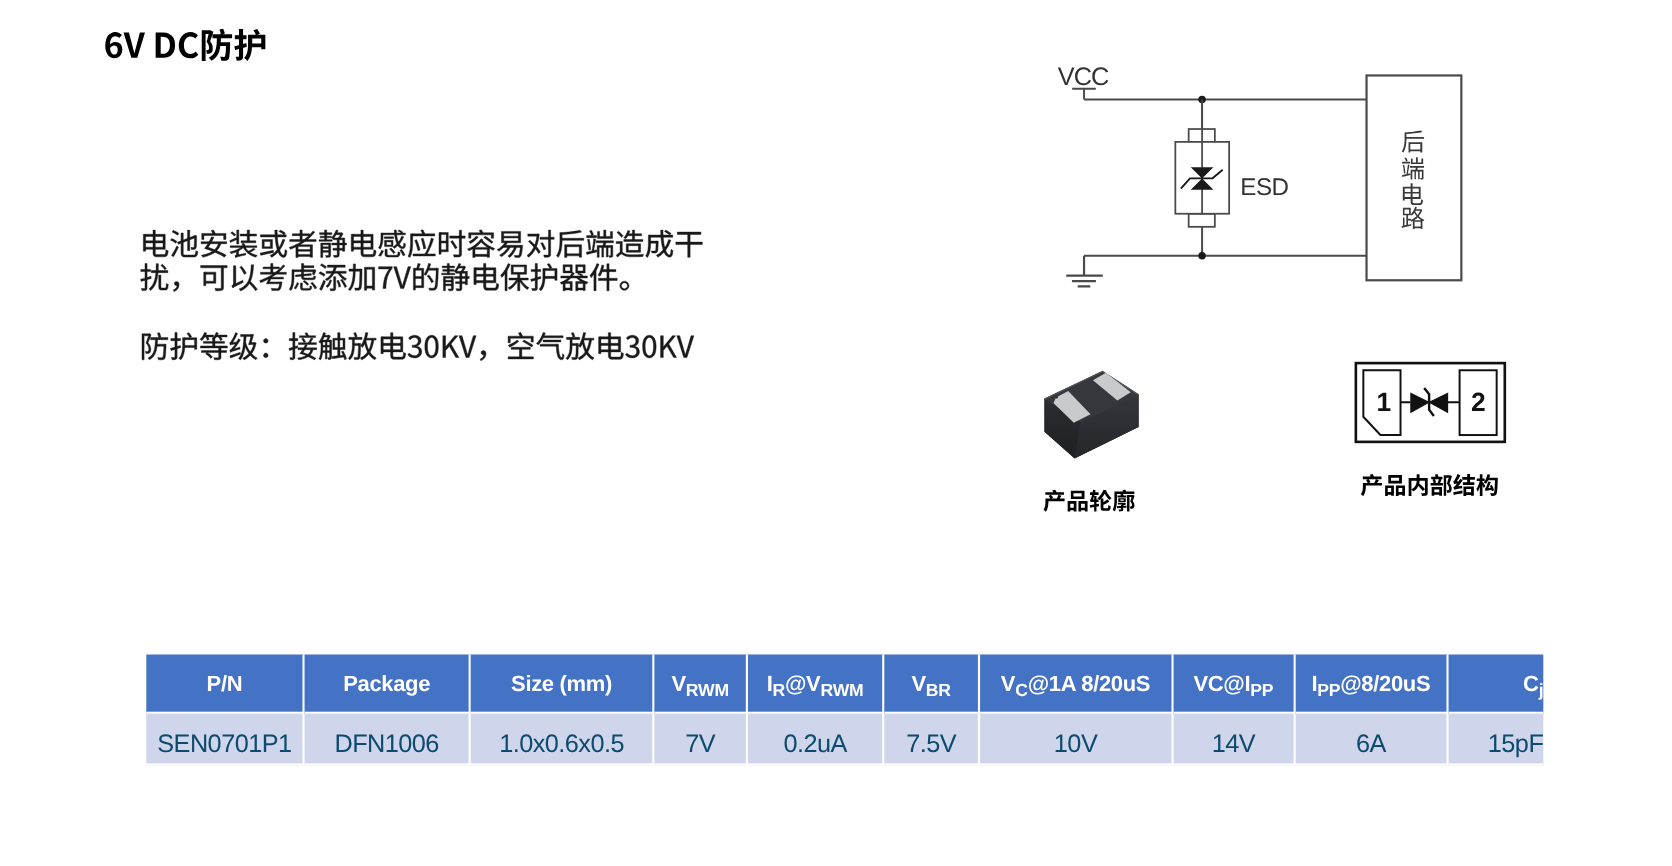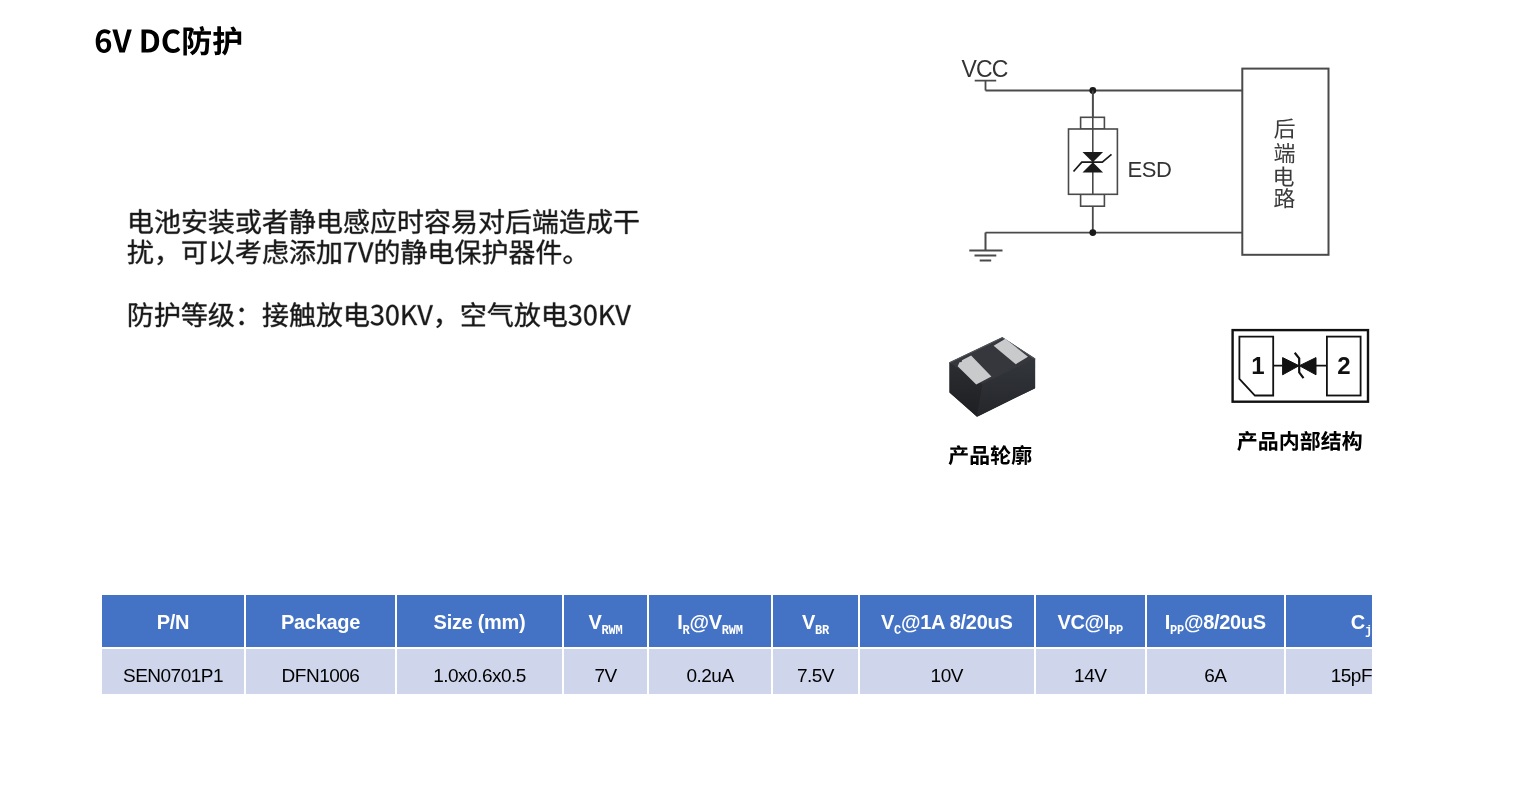--- a/index.html
+++ b/index.html
@@ -1,23 +1,23 @@
 <!DOCTYPE html>
 <html><head><meta charset="utf-8"><style>
 * { margin:0; padding:0; box-sizing:border-box; }
 html,body { width:1520px; height:787px; background:#fff; overflow:hidden; }
 #stage { position:relative; width:1520px; height:787px; font-family:"Liberation Sans", sans-serif; }
 svg.overlay { position:absolute; left:0; top:0; }
-table { position:absolute; left:102px; top:595px; width:1269.5px; border-collapse:separate; border-spacing:0; table-layout:fixed; }
+table { position:absolute; left:133px; top:595px; width:1269.5px; border-collapse:separate; border-spacing:0; table-layout:fixed; }
 th, td { border-right:2px solid #fff; border-bottom:2px solid #fff; text-align:center; vertical-align:middle; overflow:hidden; white-space:nowrap; }
 th:last-child, td:last-child { border-right:none;text-align:right; }
 th { background:#4472C4; color:#fff; height:54px; font-size:20px; font-weight:bold; letter-spacing:-0.3px; padding-top:3px; }
-td { background:#CFD5EA; height:47px; font-size:19px; letter-spacing:-0.5px; color:#000000; padding-top:9px; }
+td { background:#CFD5EA; height:47px; font-size:23px; letter-spacing:-0.5px; color:#0c4a6e; padding-top:9px; }
 td.l { background:#E9EBF5; }
-sub { font-size:12px; vertical-align:baseline; position:relative; top:5px; letter-spacing:-0.2px;font-family:Liberation Mono, monospace; }
+sub { font-size:16px; vertical-align:baseline; position:relative; top:5px; letter-spacing:-0.2px; }
 </style></head>
 <body>
 <div id="stage">
 <svg class="overlay" width="1520" height="787" viewBox="0 0 1520 787">
 
 <text x="961.5" y="77" font-family="Liberation Sans" font-size="23" letter-spacing="-0.8" fill="#333">VCC</text>
 <path d="M974.7 80.6 H996.2 M985.5 80.6 V90.5" stroke="#4a4a4a" stroke-width="1.8" fill="none"></path>
 
 <path d="M985.5 90.5 H1242.3" stroke="#4a4a4a" stroke-width="1.8" fill="none"></path>
 

